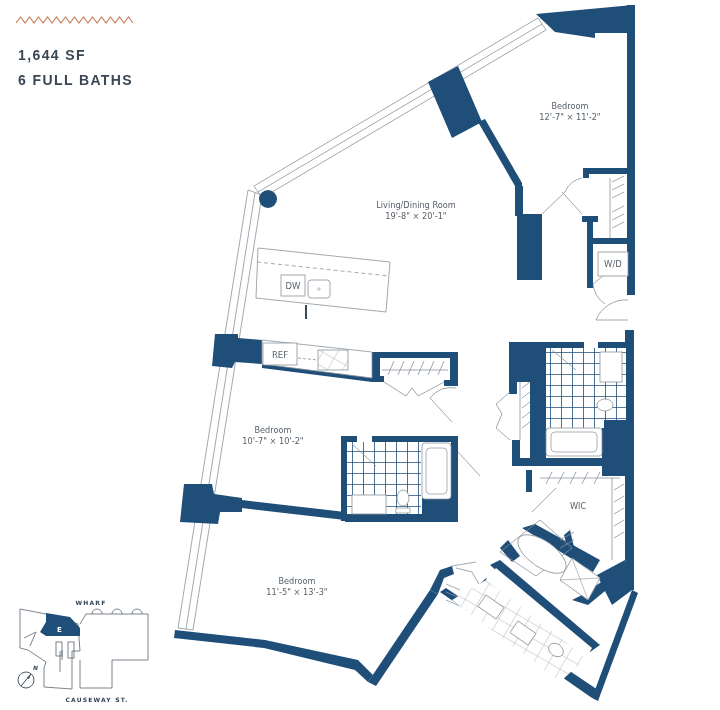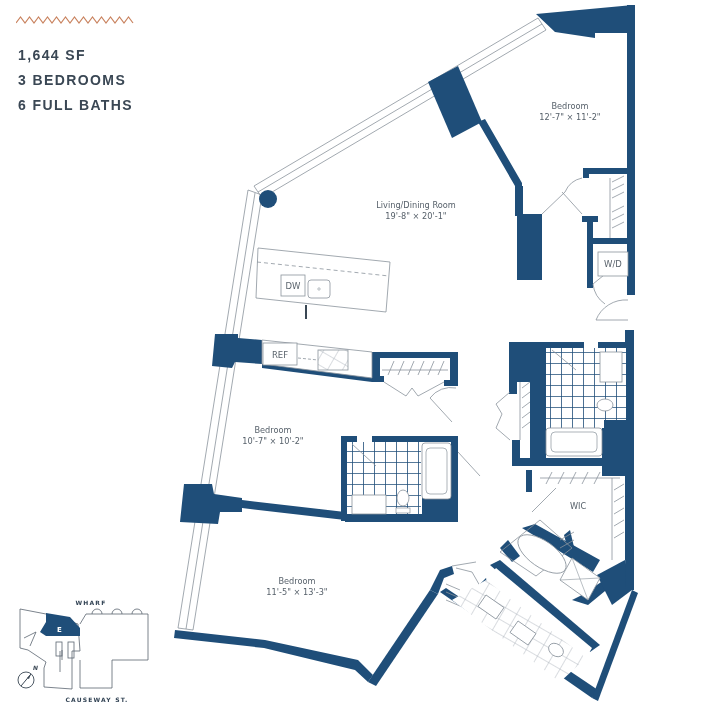--- a/index.html
+++ b/index.html
@@ -16,21 +16,20 @@
 </style>
 </head>
 <body>
 
 <svg class="wavy" width="118" height="12" viewBox="0 0 118 12">
   <polyline fill="none" stroke="#c9835f" stroke-width="1.2" points="0,9 4.5,3 9,9 13.5,3 18,9 22.5,3 27,9 31.5,3 36,9 40.5,3 45,9 49.5,3 54,9 58.5,3 63,9 67.5,3 72,9 76.5,3 81,9 85.5,3 90,9 94.5,3 99,9 103.5,3 108,9 112.5,3 117,9"></polyline>
 </svg>
 
 <div class="stats">
   <div>1,644 SF</div>
-  <div>3 BEDROOMS</div>
   <div>6 FULL BATHS</div>
 </div>
 
 <svg id="plan" width="720" height="710" viewBox="0 0 720 710">
   <defs>
     <pattern id="tile" width="11" height="11" patternUnits="userSpaceOnUse">
       <rect width="11" height="11" fill="#ffffff"></rect>
       <path d="M0 0 H11 M0 0 V11" stroke="#1f4e79" stroke-width="1.6"></path>
     </pattern>
     <pattern id="tileLight" width="13" height="13" patternUnits="userSpaceOnUse" patternTransform="rotate(30)">

